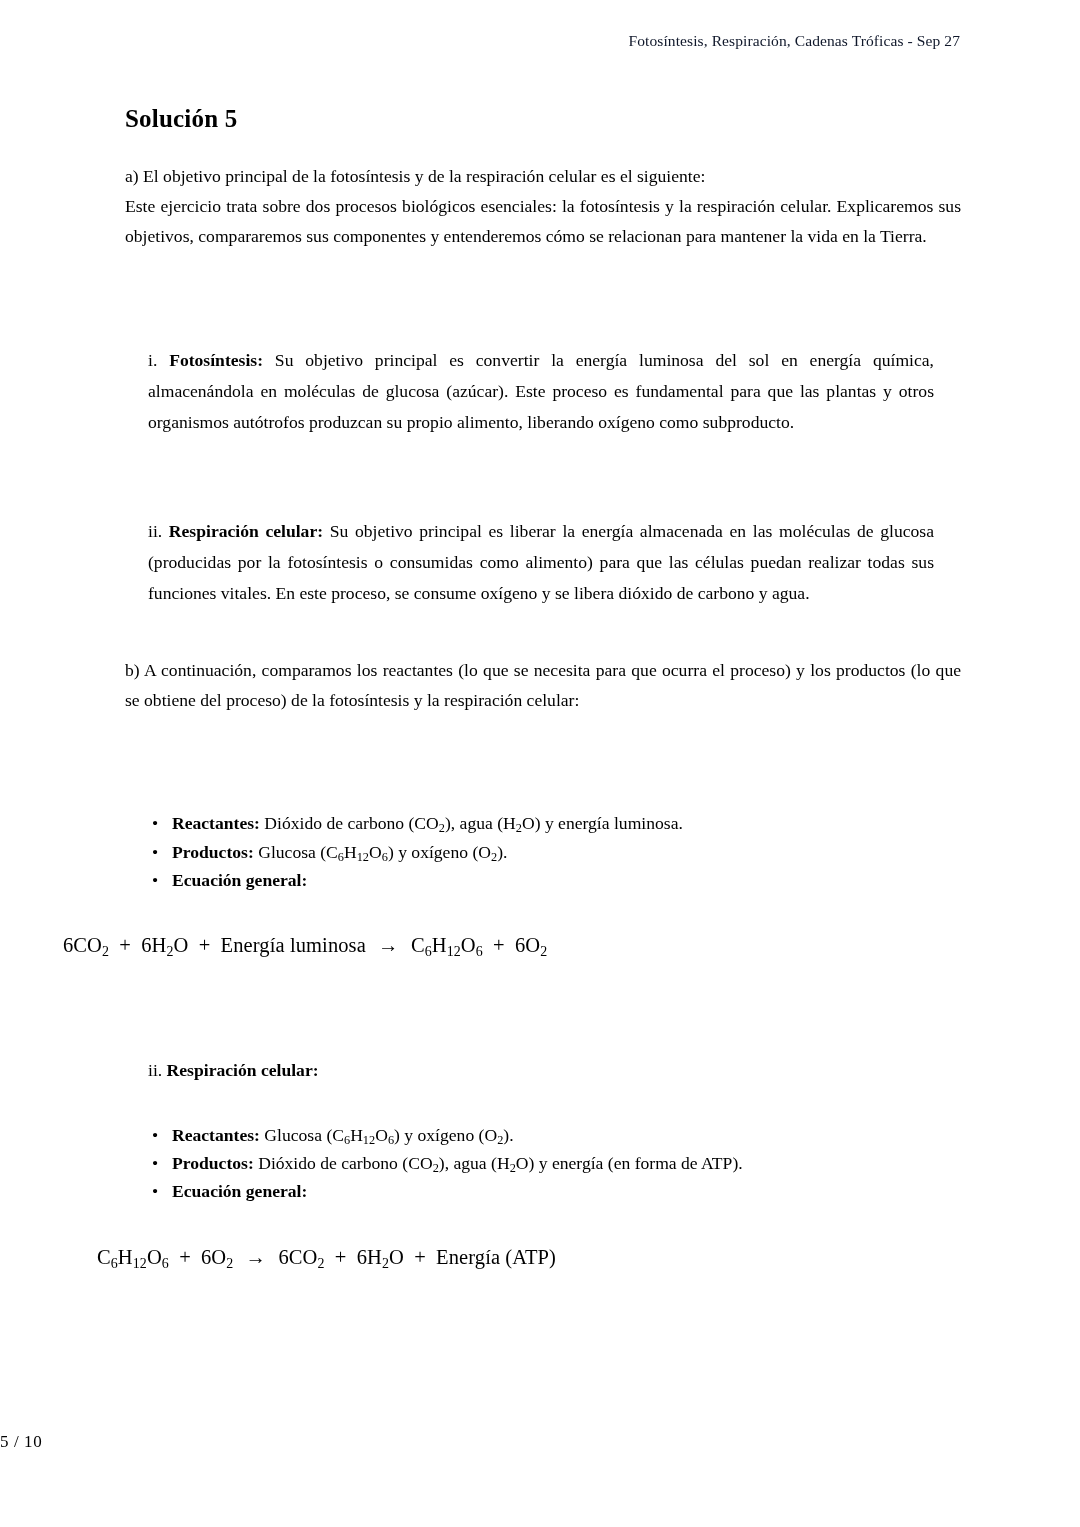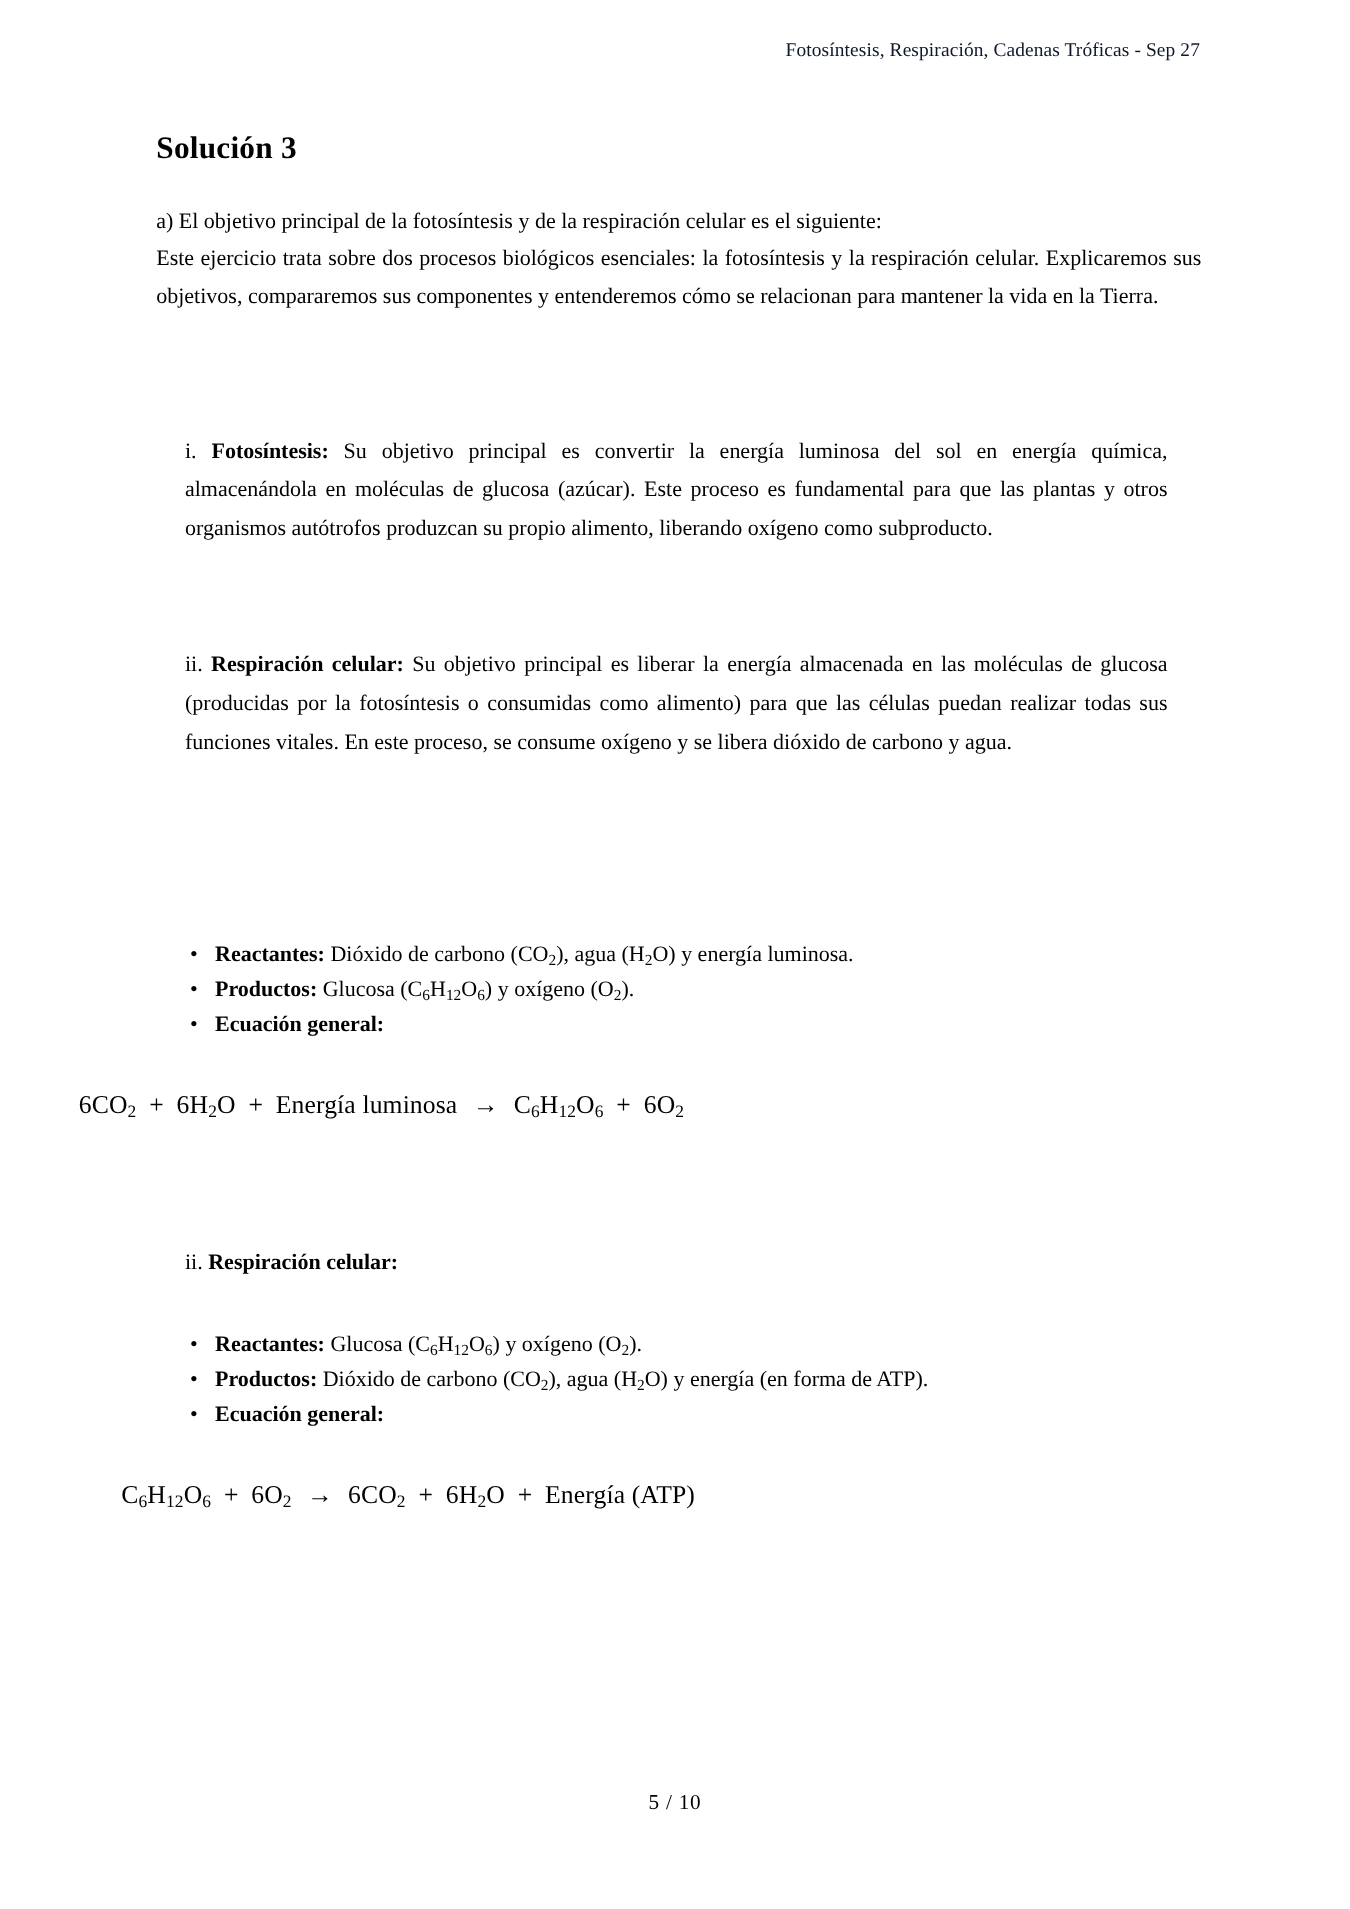--- a/index.html
+++ b/index.html
@@ -140,35 +140,34 @@
   .equation .arrow { margin: 0 7px; }
   .eq1 { margin-left: -62px; }
   .eq2 { margin-left: -28px; }
 
   
   .page-footer {
     position: absolute;
     left: 0;
     right: 0;
     top: 1432px;
-    text-align: center;
     font-size: 17px;
     letter-spacing: 0.6px;
   }
 </style>
 </head>
 <body>
 
 <div class="page">
 
   <div class="running-header">Fotosíntesis, Respiración, Cadenas Tróficas - Sep 27</div>
 
   <div class="content">
 
-    <h1 class="section-title">Solución 3</h1>
+    <h1 class="section-title">Solución 5</h1>
 
     <p class="body-text tight">a) El objetivo principal de la fotosíntesis y de la respiración celular es el siguiente:</p>
 
     <p class="body-text">Este ejercicio trata sobre dos procesos biológicos esenciales: la fotosíntesis y la respiración celular. Explicaremos sus objetivos, compararemos sus componentes y entenderemos cómo se relacionan para mantener la vida en la Tierra.</p>
 
     <div class="gap-a"></div>
 
     <div class="sub-block">
       <p><span>i.</span>
         <b>Fotosíntesis:</b><span> Su objetivo principal es convertir la energía luminosa del sol en energía química, almacenándola en moléculas de glucosa (azúcar). Este proceso es fundamental para que las plantas y otros organismos autótrofos produzcan su propio alimento, liberando oxígeno como subproducto.</span></p>
@@ -176,20 +175,21 @@
 
     <div class="gap-b"></div>
 
     <div class="sub-block">
       <p><span>ii.</span>
         <b>Respiración celular:</b><span> Su objetivo principal es liberar la energía almacenada en las moléculas de glucosa (producidas por la fotosíntesis o consumidas como alimento) para que las células puedan realizar todas sus funciones vitales. En este proceso, se consume oxígeno y se libera dióxido de carbono y agua.</span></p>
     </div>
 
     <div class="gap-c"></div>
 
+    <p class="body-text tight">b) A continuación, comparamos los reactantes (lo que se necesita para que ocurra el proceso) y los productos (lo que se obtiene del proceso) de la fotosíntesis y la respiración celular:</p>
 
     <div class="gap-d"></div>
 
 
     <div class="gap-g"></div>
 
     <ul class="bullets">
       <li><span class="dot">•</span><b>Reactantes:</b><span class="chem"> Dióxido de carbono (CO<sub>2</sub>), agua (H<sub>2</sub>O) y energía luminosa.</span></li>
       <li><span class="dot">•</span><b>Productos:</b><span class="chem"> Glucosa (C<sub>6</sub>H<sub>12</sub>O<sub>6</sub>) y oxígeno (O<sub>2</sub>).</span></li>
       <li><span class="dot">•</span><b>Ecuación general:</b><span class="chem"></span></li>

